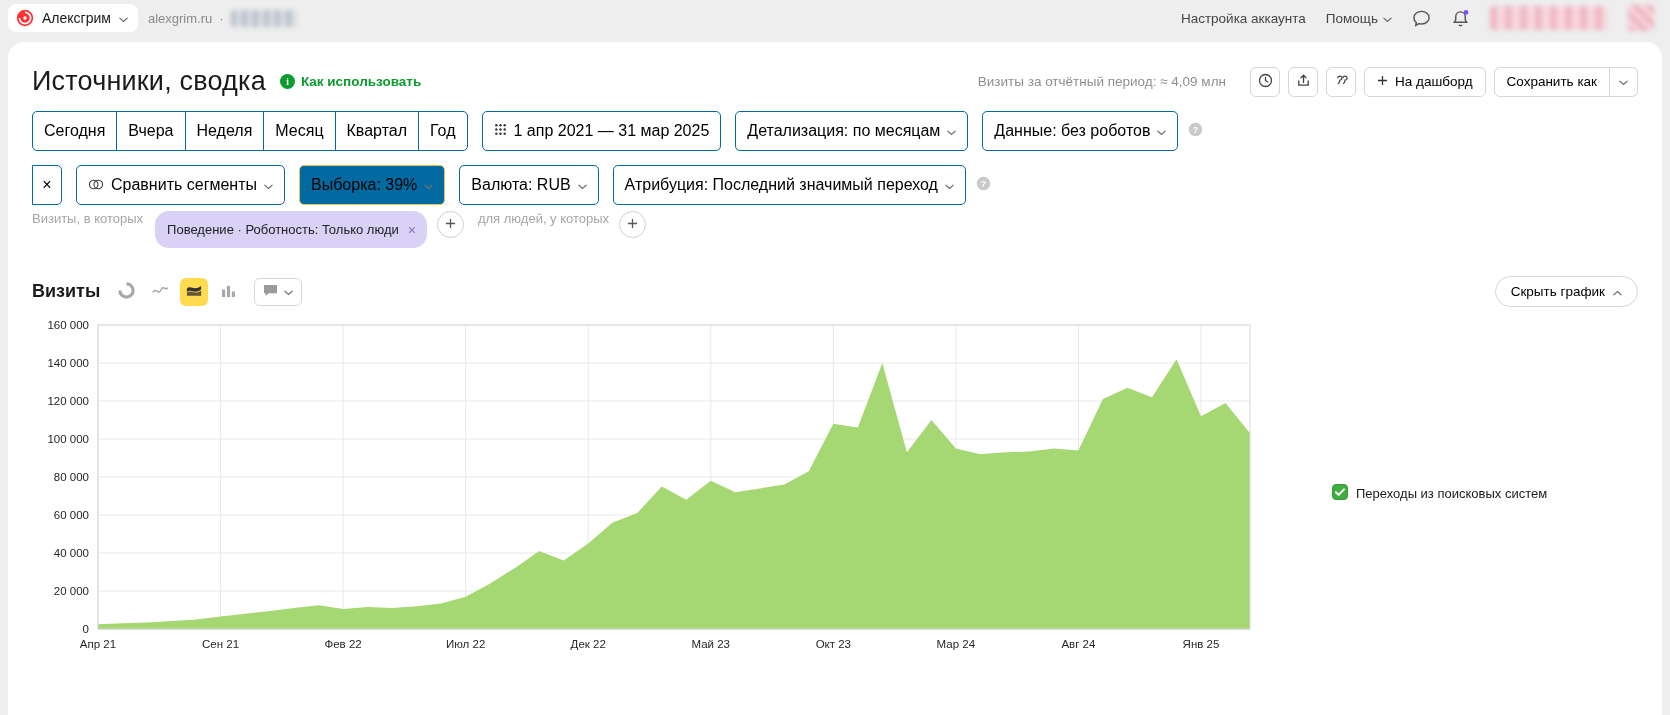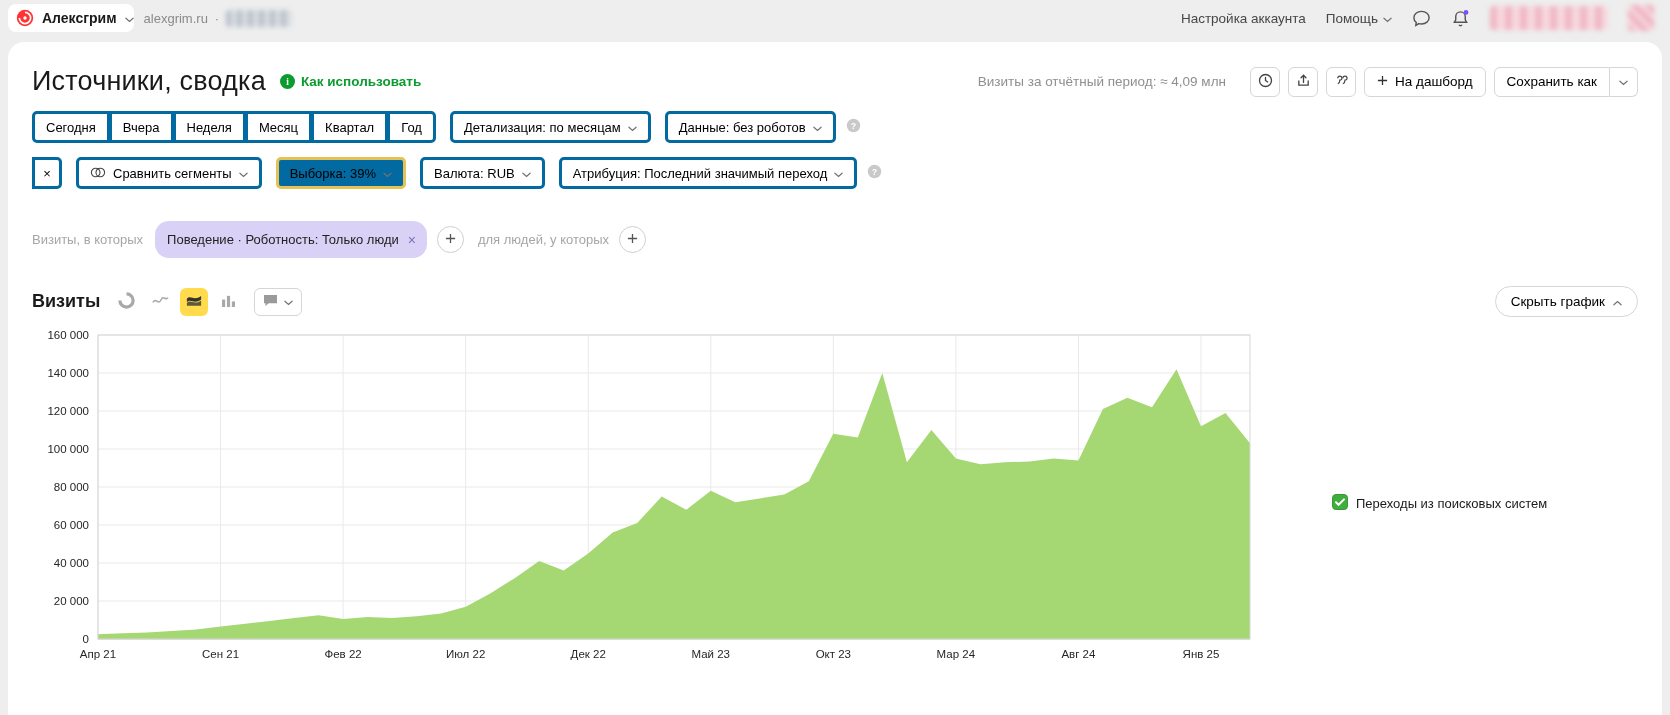--- a/index.html
+++ b/index.html
@@ -1,21 +1,21 @@
 <!DOCTYPE html>
 <html><head>
 <meta charset="utf-8">
 <style>
   *{box-sizing:border-box;margin:0;padding:0}
   html,body{width:1670px;height:715px;overflow:hidden}
   body{font-family:"Liberation Sans",sans-serif;background:#eeeeee;color:#1a1a1a}
 
   
   .topbar{height:36px;display:flex;align-items:center;padding:0 16px 0 8px;gap:10px;background:#eeeeee}
-  .counter-select{display:flex;align-items:center;gap:8px;background:#ffffff;border-radius:8px;height:28px;padding:0 0 0 8px;font-size:14px;font-weight:bold;cursor:pointer}
+  .counter-select{display:flex;align-items:center;gap:8px;background:#ffffff;border-radius:8px;height:28px;padding:0 10px 0 8px;font-size:14px;font-weight:normal;cursor:pointer}
   .site-wrap{display:flex;align-items:center;gap:7px;color:#8a8a8a;font-size:13px}
   .blur-block{border-radius:4px;filter:blur(2.6px)}
   .blur-gray{width:66px;height:17px;background:repeating-linear-gradient(90deg,#b7bfc9 0 5px,#d9dde2 5px 11px)}
   .blur-pink{width:118px;height:24px;background:repeating-linear-gradient(90deg,#efb6c3 0 7px,#f7d9df 7px 15px)}
   .blur-pink-sq{width:26px;height:26px;background:repeating-linear-gradient(45deg,#eeb0bf 0 5px,#f6d6dc 5px 10px)}
   .topbar-right{margin-left:auto;display:flex;align-items:center;gap:20px;font-size:13.5px;color:#474747}
   .topbar-link{display:flex;align-items:center;gap:5px;cursor:pointer}
   .icon-plain{display:inline-flex;align-items:center;justify-content:center}
 
   
@@ -27,33 +27,33 @@
   .header-right{margin-left:auto;display:flex;align-items:center;gap:8px}
   .visits-summary{color:#8f8f8f;font-size:13.5px;margin-right:16px}
   .sq-btn{width:30px;height:30px;border:1px solid #d6d6d6;border-radius:6px;background:#fff;display:inline-flex;align-items:center;justify-content:center;cursor:pointer}
   .btn{height:30px;border:1px solid #d6d6d6;border-radius:6px;background:#fff;display:inline-flex;align-items:center;gap:7px;padding:0 12px;font-size:13.5px;cursor:pointer;white-space:nowrap}
   .split{display:inline-flex}
   .split .btn{border-radius:6px 0 0 6px}
   .split .chev-part{width:28px;border:1px solid #d6d6d6;border-left:none;border-radius:0 6px 6px 0;background:#fff;display:inline-flex;align-items:center;justify-content:center;cursor:pointer}
 
   
   .row{display:flex;align-items:center;margin-top:14px}
-  .fbtn{height:32px;border:3px solid #0369a1;border-radius:5px;background:#fff;display:inline-flex;align-items:center;gap:7px;padding:0 11px;font-size:13px;cursor:pointer;white-space:nowrap}
+  .fbtn{height:40px;border:1px solid #0369a1;border-radius:5px;background:#fff;display:inline-flex;align-items:center;gap:7px;padding:0 11px;font-size:16px;cursor:pointer;white-space:nowrap}
   .group{display:inline-flex}
   .group .fbtn{border-radius:0;margin-left:-1px}
   .group .fbtn:first-child{border-radius:5px 0 0 5px;margin-left:0}
   .group .fbtn:last-child{border-radius:0 5px 5px 0}
   .gap14{margin-left:14px}
   .yellow-btn{background:#0369a1;border-color:#e4c254}
   .xattach{width:30px;justify-content:center;padding:0}
   .qicon{margin-left:10px;cursor:pointer}
   .chev{color:#707070}
 
   
-  .seg-row{display:flex;align-items:center;margin-top:32px;font-size:13px;color:#a6a6a6}
+  .seg-row{display:flex;align-items:flex-start;margin-top:6px;font-size:13px;color:#a6a6a6}
   .pill{display:inline-flex;align-items:center;gap:9px;background:#d9d1f6;border-radius:14px;height:37px;padding:0 11px 0 12px;font-size:13px;color:#222;margin-left:12px;cursor:pointer}
   .pill .x{color:#7d72b8;font-size:14px;cursor:pointer}
   .plus-circle{width:27px;height:27px;border:1px solid #cfcfcf;border-radius:50%;background:#fff;display:inline-flex;align-items:center;justify-content:center;color:#555;cursor:pointer;margin-left:10px}
 
   
   .chart-head{display:flex;align-items:center;margin-top:28px}
   .chart-title{font-size:18px;font-weight:bold;margin-right:12px}
   .ct-btn{width:28px;height:28px;border-radius:6px;background:transparent;border:none;display:inline-flex;align-items:center;justify-content:center;cursor:pointer;margin-right:6px}
   .ct-btn.selected{background:#ffdb4d}
   .ct-btn-note{height:28px;border:1px solid #d6d6d6;border-radius:6px;background:#fff;display:inline-flex;align-items:center;gap:6px;padding:0 8px;cursor:pointer;margin-left:6px}
@@ -167,20 +167,36 @@
 
   <div class="row">
     <div class="group">
       <button class="fbtn">Сегодня</button>
       <button class="fbtn">Вчера</button>
       <button class="fbtn">Неделя</button>
       <button class="fbtn">Месяц</button>
       <button class="fbtn">Квартал</button>
       <button class="fbtn">Год</button>
     </div>
+    <button class="fbtn gap14">
+      <span><svg viewBox="0 0 14 14" width="13" height="13">
+            <g fill="#333">
+              <circle cx="2.5" cy="2.5" r="1.3"></circle>
+              <circle cx="7" cy="2.5" r="1.3"></circle>
+              <circle cx="11.5" cy="2.5" r="1.3"></circle>
+              <circle cx="2.5" cy="7" r="1.3"></circle>
+              <circle cx="7" cy="7" r="1.3"></circle>
+              <circle cx="11.5" cy="7" r="1.3"></circle>
+              <circle cx="2.5" cy="11.5" r="1.3"></circle>
+              <circle cx="7" cy="11.5" r="1.3"></circle>
+              <circle cx="11.5" cy="11.5" r="1.3"></circle>
+            </g>
+          </svg></span>
+      <span>1 апр 2021 — 31 мар 2025</span>
+    </button>
     <button class="fbtn gap14">
       <span>Детализация: по месяцам</span>
       <span class="chev"><svg viewBox="0 0 10 6" width="9" height="6">
             <path d="M1 1l4 3.6L9 1" fill="none" stroke="currentColor" stroke-width="1.3" stroke-linecap="round"></path>
           </svg></span>
     </button>
     <button class="fbtn gap14">
       <span>Данные: без роботов</span>
       <span class="chev"><svg viewBox="0 0 10 6" width="9" height="6">
             <path d="M1 1l4 3.6L9 1" fill="none" stroke="currentColor" stroke-width="1.3" stroke-linecap="round"></path>

